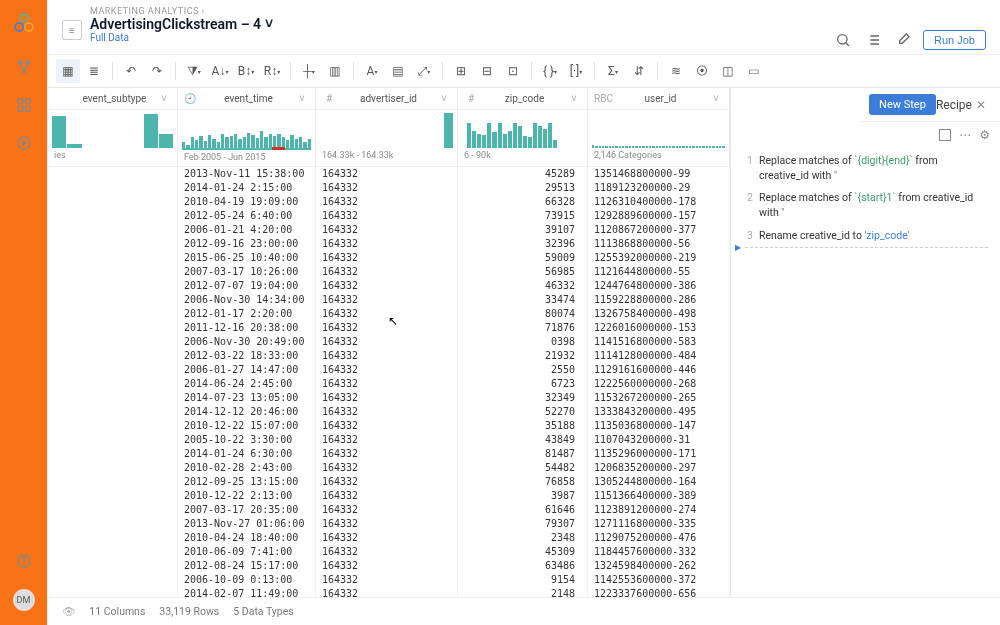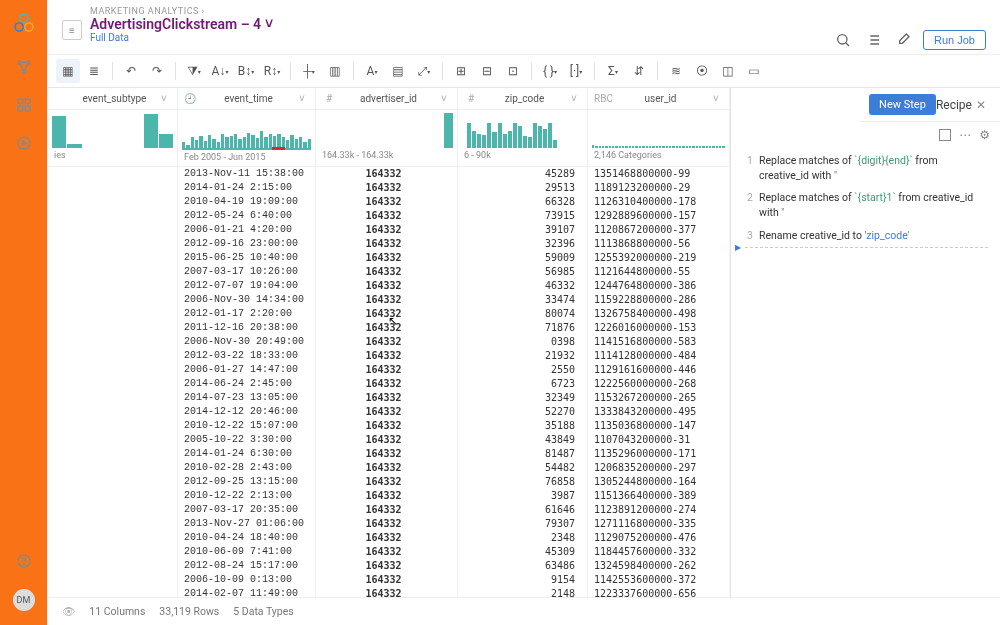--- a/index.html
+++ b/index.html
@@ -9,21 +9,21 @@
   .left-rail .spacer { flex: 1; }
   .logo svg { width: 26px; height: 26px; }
   .rail-icon { width: 20px; height: 20px; display: flex; align-items: center; justify-content: center; color: #888; cursor: pointer; }
   .avatar { width: 22px; height: 22px; border-radius: 50%; background: #ddd; color: #555; font-size: 9px; display: flex; align-items: center; justify-content: center; margin-bottom: 14px; }
 
   .main { flex: 1; display: flex; flex-direction: column; }
   .header { padding: 6px 14px 4px; display: flex; align-items: flex-start; border-bottom: 1px solid #eee; }
   .header .doc-icon { width: 20px; height: 20px; margin-right: 8px; margin-top: 14px; border: 1px solid #ccc; border-radius: 2px; display:flex;align-items:center;justify-content:center; font-size:10px; color:#888;}
   .header .titles { flex: 1; }
   .header .crumb { font-size: 9px; color: #999; letter-spacing: .5px; }
-  .header .title { font-size: 14px; font-weight: 600; color: #701a75; display:flex; align-items:center; gap:4px;}
+  .header .title { font-size: 14px; font-weight: 600; color: #0f172a; display:flex; align-items:center; gap:4px;}
   .header .fulldata { font-size: 10px; color: #3b7dd8; }
   .header .right { display: flex; align-items: center; gap: 10px; margin-top: 24px; }
   .header .icon-btn { width: 20px; height: 20px; display:flex;align-items:center;justify-content:center; color:#666; cursor:pointer;}
   .run-job { border: 1px solid #3b7dd8; color: #3b7dd8; background:#fff; padding: 3px 10px; font-size: 11px; border-radius: 3px; cursor: pointer; }
 
   .toolbar { display: flex; align-items: center; padding: 4px 8px; border-bottom: 1px solid #e5e5e5; gap: 2px; }
   .toolbar .tb { width: 24px; height: 24px; display: flex; align-items: center; justify-content: center; color: #555; cursor: pointer; border-radius:2px;}
   .toolbar .tb.active { background: #eef3fb; }
   .toolbar .sep { width: 1px; height: 18px; background: #e0e0e0; margin: 0 4px; }
 
@@ -43,22 +43,22 @@
   .hist { height: 38px; padding: 2px 4px 0; display: flex; align-items: flex-end; gap: 1px; }
   .hist .bar { background: #4db6ac; flex:1; }
   .col.time .hist-bottom { height:2px; background:#4db6ac; margin:0 4px; position:relative;}
   .col.time .hist-bottom::after{content:"";position:absolute;left:70%;width:10%;top:-1px;height:3px;background:#d32f2f;}
   .axis { font-size: 9px; color: #888; padding: 2px 6px 4px; display:flex; justify-content:space-between;}
   .col.subtype .axis { justify-content:flex-start; }
   .data-rows { flex: 1; overflow: hidden; font-size: 10.5px; }
   .data-rows .row { display: flex; height: 14px; line-height:14px; }
   .row .cell { border-right: 1px solid #f3f3f3; white-space: nowrap; padding: 0 6px; overflow:hidden; font-family: Menlo, monospace; font-size:10px; color:#333;}
   .cell.subtype { width: 130px; }
-  .cell.time { width: 138px; font-family: Liberation Mono, monospace; }
-  .cell.adv { width: 142px; text-align:center; padding-right:12px;font-weight:bold;}
+  .cell.time { width: 138px; }
+  .cell.adv { width: 142px; text-align:left; padding-right:12px;}
   .cell.zip { width: 130px; text-align:right; padding-right:12px;}
   .cell.user { flex:1; }
 
   .recipe { width: 270px; border-left: 1px solid #e5e5e5; display: flex; flex-direction: column; align-items: flex-end; }
   .recipe-top { padding: 6px 10px; display: flex; align-items: center; border-bottom: 1px solid #eee; }
   .new-step { background: #3b7dd8; color: #fff; padding: 4px 10px; font-size: 11px; border-radius: 3px; cursor: pointer; }
   .recipe-title { flex: 1; text-align: center; font-size: 12px; color: #444; }
   .recipe-close { color: #888; cursor: pointer; padding:0 4px;}
   .recipe-tools { padding: 6px 10px; display: flex; align-items: center; gap: 8px; color:#888;}
   .recipe-tools .sqr { width:12px;height:12px;border:1.5px solid #888;}

